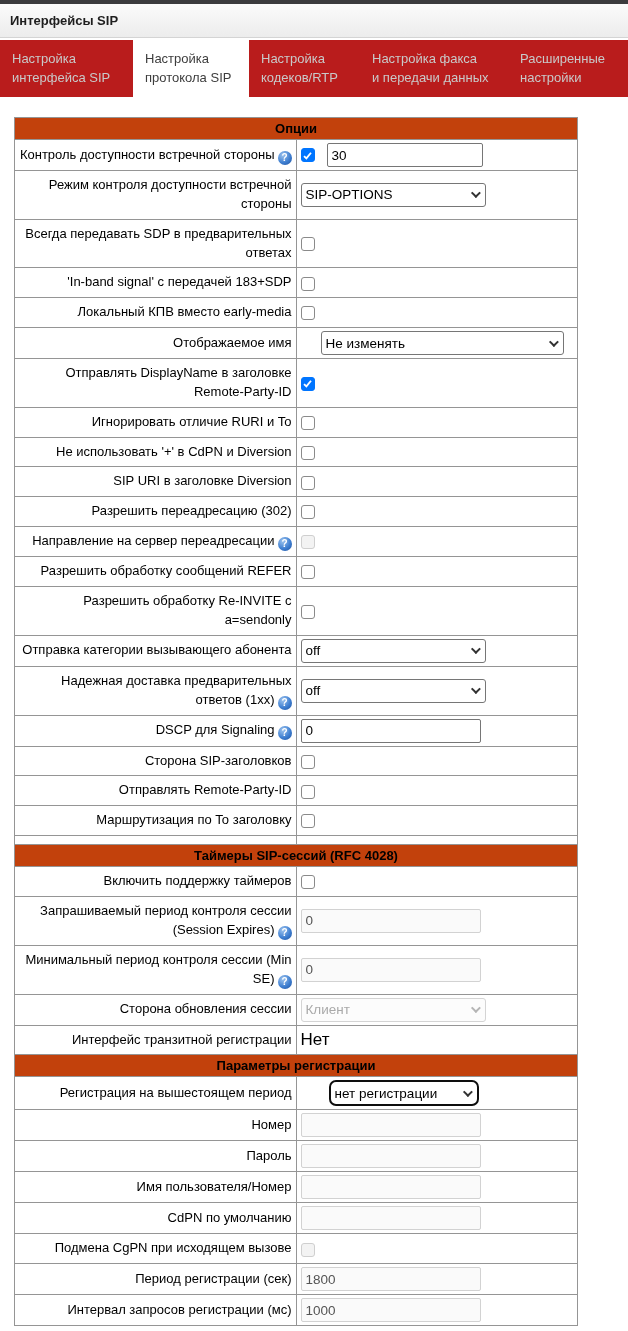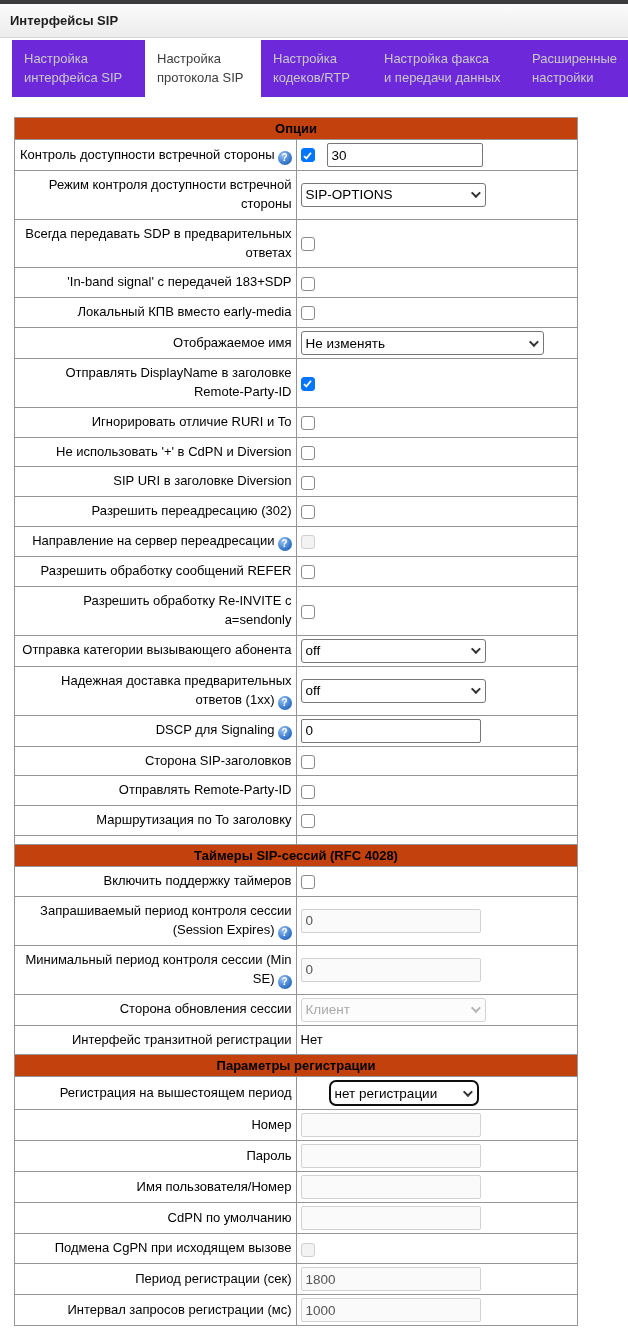--- a/index.html
+++ b/index.html
@@ -7,21 +7,21 @@
   body {
     width:628px; min-height:1331px; background:#ffffff;
     font-family:"Liberation Sans", sans-serif; color:#000;
   }
   .top-strip { height:4px; background:#3b3b3d; }
   .page-header {
     height:34px; background:linear-gradient(#fbfbfb,#ececec);
     border-bottom:1px solid #d4d4d4; display:flex; align-items:center;
     padding:0 10px; font-size:13px; font-weight:bold; color:#1e1e1e;
   }
-  .tab-bar { display:flex; background:#6d28d9; margin-top:2px;margin-left:12px; }
+  .tab-bar { display:flex; background:#b91c1c; margin-top:2px; }
   .tab {
     padding:9px 12px 10px; font-size:13px; line-height:19px;
     color:#c9c9c9; cursor:pointer; flex:0 0 auto;
   }
   .tab.t0{width:133px}.tab.t1{width:116px}.tab.t2{width:111px}.tab.t3{width:148px}.tab.t4{width:120px}
   .tab.active { background:#ffffff; color:#3d3d3d; }
 
   .content { padding:20px 0 0 14px; }
   table.settings { border-collapse:collapse; width:564px; font-size:13px; table-layout:fixed; }
   table.settings td { border:1px solid #959595; }
@@ -67,21 +67,21 @@
     padding:0 7px 0 4px; font-size:13.5px; cursor:pointer; vertical-align:middle;
   }
   .selectbox .chev {
     width:7px; height:7px; border-right:2px solid #333; border-bottom:2px solid #333;
     transform:rotate(45deg) translateY(-2px); margin-left:8px; flex:0 0 auto;
   }
   .selectbox.disabled { border-color:#d4d4d4; color:#a9a9a9; background:#fcfcfc; cursor:default; }
   .selectbox.disabled .chev { border-color:#b5b5b5; }
   .selectbox.focused { border:2px solid #0e0e0e; border-radius:7px; height:26px; }
 
-  .static-value { font-size:13px; color:#000; }
+  .static-value { font-size:17px; color:#000; }
 </style>
 </head>
 <body>
 
 <div class="top-strip"></div>
 
 <div class="page-header">
   <span>Интерфейсы SIP</span>
 </div>
 
@@ -136,21 +136,21 @@
         <tr>
           <td class="label-cell"><span>'In-band signal' с передачей 183+SDP</span></td>
           <td class="control-cell"><span class="cb"></span></td>
         </tr>
         <tr>
           <td class="label-cell"><span>Локальный КПВ вместо early-media</span></td>
           <td class="control-cell"><span class="cb"></span></td>
         </tr>
         <tr>
           <td class="label-cell"><span>Отображаемое имя</span></td>
-          <td class="control-cell"><span class="selectbox" style="width: 243px;">
+          <td class="control-cell"><span class="selectbox" style="width: 243px; margin-left: 20px;">
               <span>Не изменять</span>
               <span class="chev"></span>
             </span></td>
         </tr>
         <tr>
           <td class="label-cell"><span>Отправлять DisplayName в заголовке Remote-Party-ID</span></td>
           <td class="control-cell"><span class="cb checked">
               <svg width="11" height="11" viewBox="0 0 12 12">
                 <path d="M2.2 6.6l2.6 2.6 5-6.2" stroke="#fff" stroke-width="2" fill="none"></path>
               </svg>

